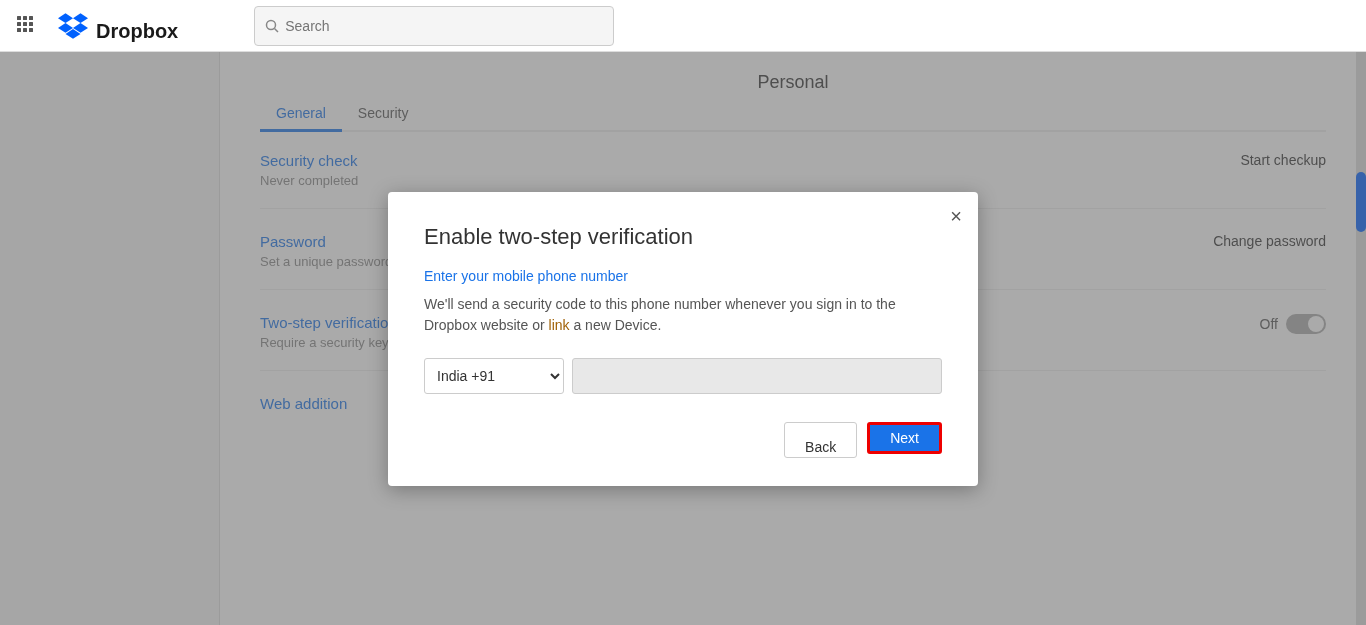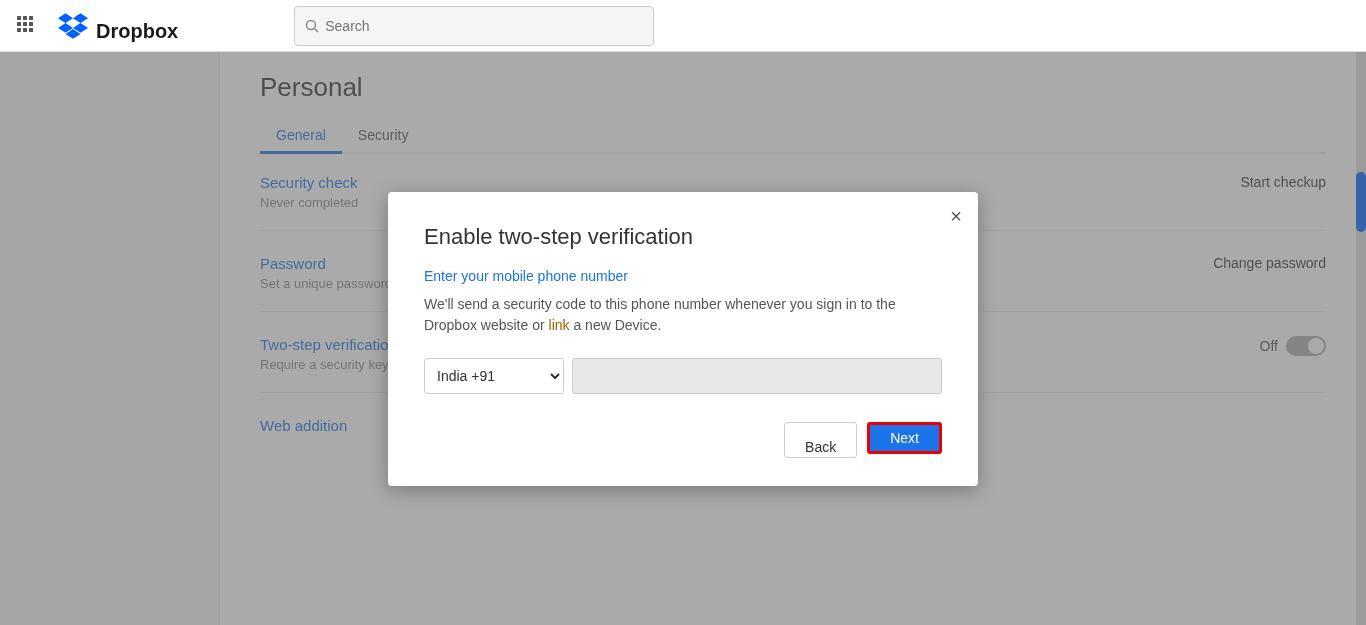--- a/index.html
+++ b/index.html
@@ -10,38 +10,38 @@
       position: absolute; top: 0; left: 0; right: 0; height: 52px;
       background: #fff; display: flex; align-items: center; padding: 0 16px;
       border-bottom: 1px solid #ddd; z-index: 1;
     }
     .topbar-logo { display: flex; align-items: center; gap: 8px; }
     .dropbox-icon { width: 30px; height: 30px; }
     .topbar-title { font-size: 20px; font-weight: 600; color: #1a1a1a; margin-top: 12px; }
     .grid-icon { width: 22px; height: 22px; margin-right: 12px; }
 
     .search-bar {
-      margin-left: 116px; width: 360px; height: 40px; border: 1px solid #ccc;
+      margin-left: 76px; width: 360px; height: 40px; border: 1px solid #ccc;
       border-radius: 4px; display: flex; align-items: center; padding: 12px 10px;
       background: #f5f5f5;
     }
     .search-bar input { border: none; background: transparent; outline: none; font-size: 14px; color: #555; width: 100%; }
 
     
     .page-bg {
       position: absolute; top: 52px; left: 0; right: 0; bottom: 0;
       background: #f0f0f0; display: flex;
     }
     .sidebar {
       width: 220px; background: #f7f7f7; border-right: 1px solid #ddd; flex-shrink: 0;
     }
     .main-content {
       flex: 1; background: #fff; padding: 20px 40px; overflow: hidden; position: relative;
     }
-    .page-heading { font-size: 26px; color: #333; font-weight: 400; margin-bottom: 16px; }
+    .page-heading { font-size: 18px; color: #333; font-weight: 400; margin-bottom: 4px; text-align: center; }
     .tabs { display: flex; border-bottom: 2px solid #eee; margin-bottom: 20px; }
     .tab { padding: 8px 16px; font-size: 14px; color: #555; cursor: pointer; }
     .tab.active { color: #1a73e8; border-bottom: 3px solid #1a73e8; margin-bottom: -2px; font-weight: 500; }
     .section-title { font-size: 15px; color: #1a73e8; font-weight: 500; margin-bottom: 4px; }
     .section-desc { font-size: 13px; color: #888; }
 
     .security-section { display: flex; align-items: flex-start; justify-content: space-between; margin-bottom: 24px; padding-bottom: 20px; border-bottom: 1px solid #eee; }
     .password-section { display: flex; align-items: flex-start; justify-content: space-between; margin-bottom: 24px; padding-bottom: 20px; border-bottom: 1px solid #eee; }
     .twostep-section { display: flex; align-items: flex-start; justify-content: space-between; margin-bottom: 24px; padding-bottom: 20px; border-bottom: 1px solid #eee; }
     .webbrowsers-section { display: flex; align-items: flex-start; justify-content: space-between; }

